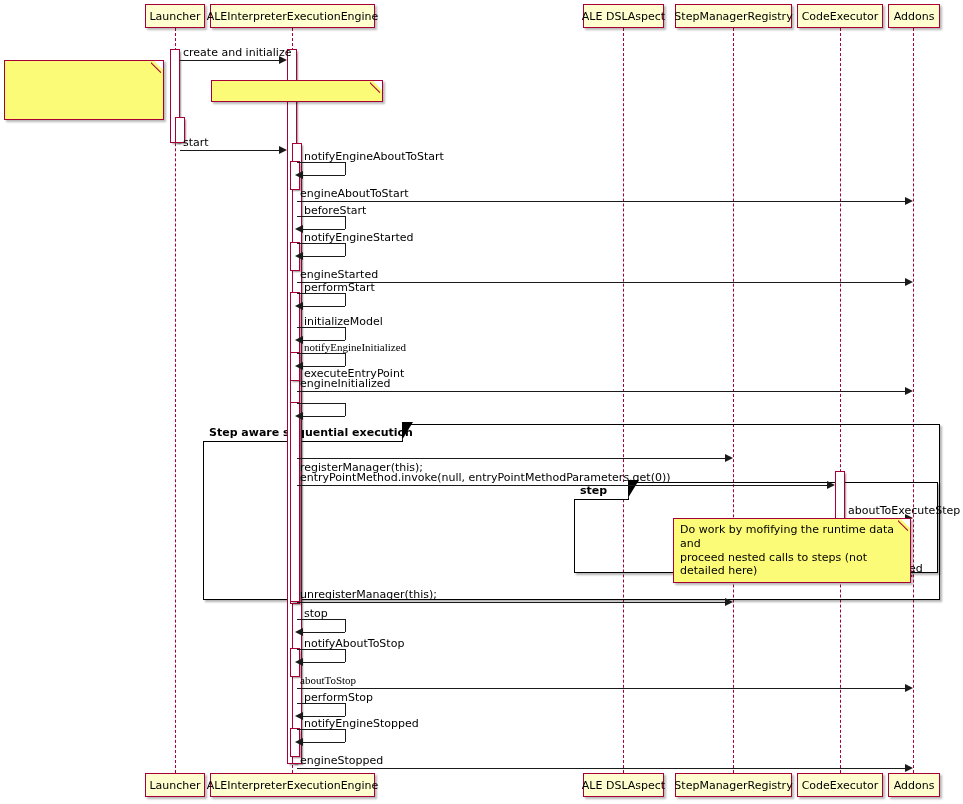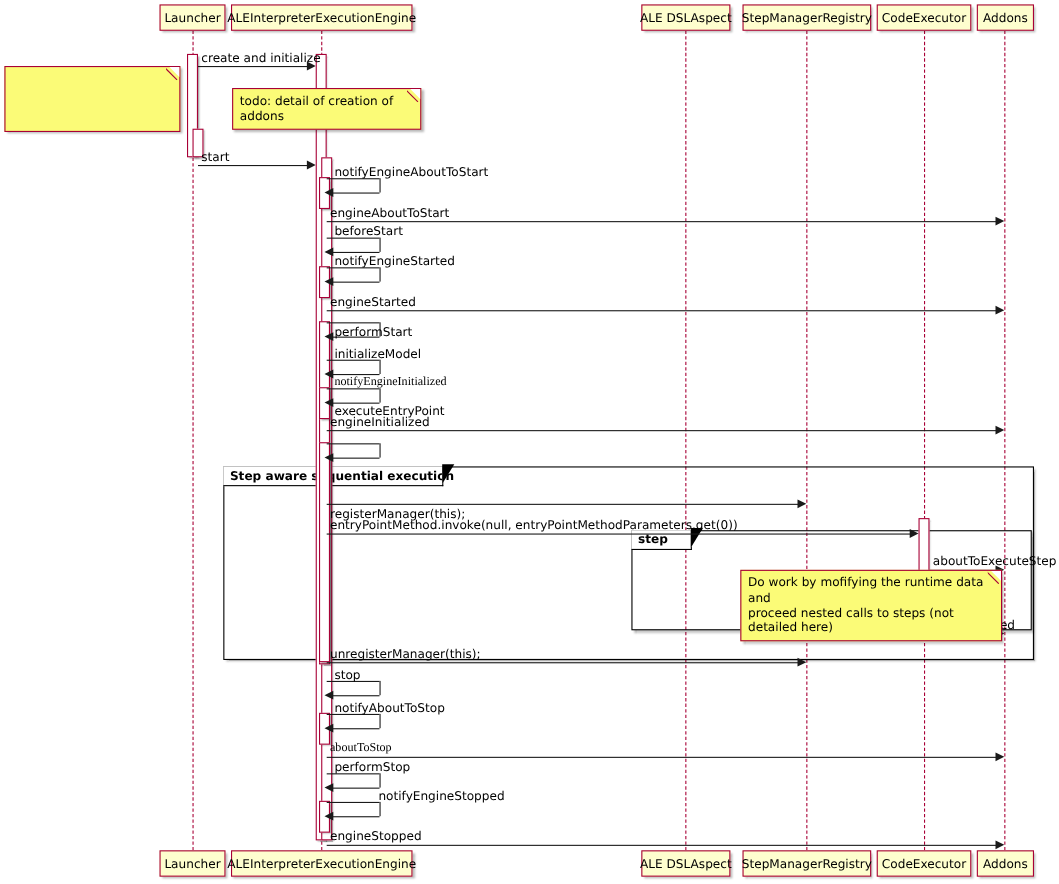--- a/index.html
+++ b/index.html
@@ -228,21 +228,21 @@
       <div class="msg-line" style="left: 301px; top: 256px; width: 44px;"></div>
       <div class="arrowhead left" style="left: 295px; top: 252px;"></div>
       <div class="msg-label" style="left: 304px; top: 232px;">notifyEngineStarted</div>
       <div class="msg-line" style="left: 297px; top: 282px; width: 610px;"></div>
       <div class="arrowhead right" style="left: 905px; top: 278px;"></div>
       <div class="msg-label" style="left: 300px; top: 269px;">engineStarted</div>
       <div class="msg-line" style="left: 297px; top: 293px; width: 48px;"></div>
       <div class="msg-vline" style="left: 345px; top: 293px; height: 13px;"></div>
       <div class="msg-line" style="left: 301px; top: 306px; width: 44px;"></div>
       <div class="arrowhead left" style="left: 295px; top: 302px;"></div>
-      <div class="msg-label" style="left: 304px; top: 296px;">performStart</div>
+      <div class="msg-label" style="left: 304px; top: 282px;">performStart</div>
       <div class="msg-line" style="left: 297px; top: 327px; width: 48px;"></div>
       <div class="msg-vline" style="left: 345px; top: 327px; height: 13px;"></div>
       <div class="msg-line" style="left: 301px; top: 340px; width: 44px;"></div>
       <div class="arrowhead left" style="left: 295px; top: 336px;"></div>
       <div class="msg-label" style="left: 304px; top: 316px; text-align: right;">initializeModel</div>
       <div class="msg-line" style="left: 297px; top: 353px; width: 48px;"></div>
       <div class="msg-vline" style="left: 345px; top: 353px; height: 13px;"></div>
       <div class="msg-line" style="left: 301px; top: 366px; width: 44px;"></div>
       <div class="arrowhead left" style="left: 295px; top: 362px;"></div>
       <div class="msg-label" style="left: 304px; top: 342px; font-family: Liberation Serif, serif;">notifyEngineInitialized</div>
@@ -289,21 +289,21 @@
       <div class="msg-label" style="left: 300px; top: 675px; font-family: Liberation Serif, serif;">aboutToStop</div>
       <div class="msg-line" style="left: 297px; top: 703px; width: 48px;"></div>
       <div class="msg-vline" style="left: 345px; top: 703px; height: 13px;"></div>
       <div class="msg-line" style="left: 301px; top: 716px; width: 44px;"></div>
       <div class="arrowhead left" style="left: 295px; top: 712px;"></div>
       <div class="msg-label" style="left: 304px; top: 692px;">performStop</div>
       <div class="msg-line" style="left: 297px; top: 729px; width: 48px;"></div>
       <div class="msg-vline" style="left: 345px; top: 729px; height: 13px;"></div>
       <div class="msg-line" style="left: 301px; top: 742px; width: 44px;"></div>
       <div class="arrowhead left" style="left: 295px; top: 738px;"></div>
-      <div class="msg-label" style="left: 304px; top: 718px; padding-left: 40px;">notifyEngineStopped</div>
+      <div class="msg-label" style="left: 304px; top: 718px;">notifyEngineStopped</div>
       <div class="msg-line" style="left: 297px; top: 768px; width: 610px;"></div>
       <div class="arrowhead right" style="left: 905px; top: 764px;"></div>
       <div class="msg-label" style="left: 300px; top: 755px;">engineStopped</div>
     </div>
   <div id="layer-participants">
       <div class="participant" style="left: 145px; top: 4px; width: 60px; height: 24px;">
         <span>Launcher</span>
       </div>
       <div class="participant" style="left: 145px; top: 773px; width: 60px; height: 24px;">
         <span>Launcher</span>
@@ -334,17 +334,17 @@
       </div>
       <div class="participant" style="left: 888px; top: 4px; width: 52px; height: 24px;">
         <span>Addons</span>
       </div>
       <div class="participant" style="left: 888px; top: 773px; width: 52px; height: 24px;">
         <span>Addons</span>
       </div>
     </div>
   <div id="layer-notes">
       <div class="note" style="left: 4px; top: 60px; width: 160px; min-height: 60px;"><div class="note-fold"></div><div class="note-fold-edge"></div></div>
-      <div class="note" style="left: 211px; top: 80px; width: 172px; min-height: 22px;"><span>todo: detail of creation of addons</span><div class="note-fold"></div><div class="note-fold-edge"></div></div>
+      <div class="note" style="left: 211px; top: 80px; width: 172px; min-height: 22px;"><div class="note-fold"></div><div class="note-fold-edge"></div></div>
       <div class="note" style="left: 673px; top: 518px; width: 238px; min-height: 30px;"><span>Do work by mofifying the runtime data and
 proceed nested calls to steps (not detailed here)</span><div class="note-fold"></div><div class="note-fold-edge"></div></div>
     </div>
 </div>
 
 </body></html>

